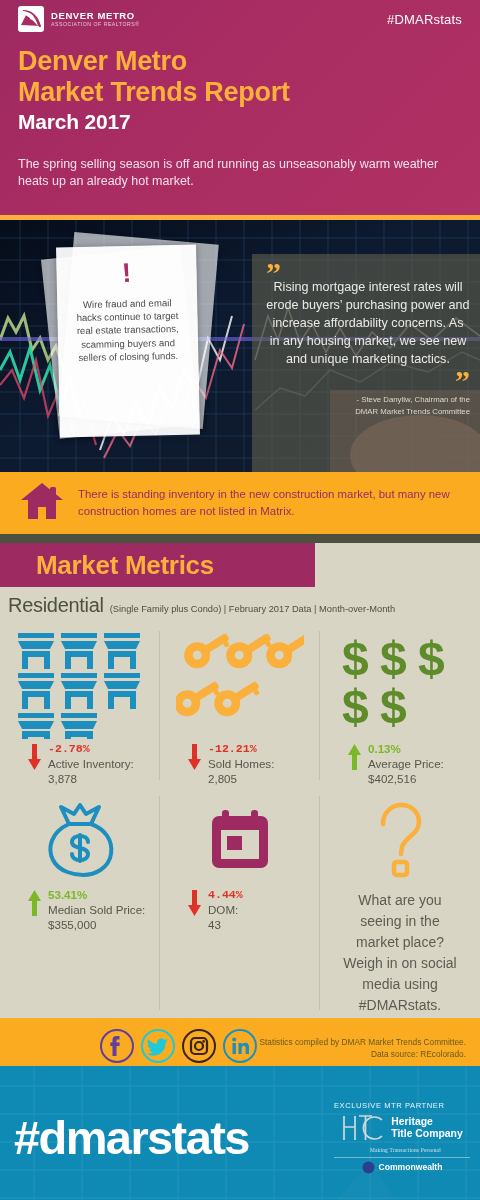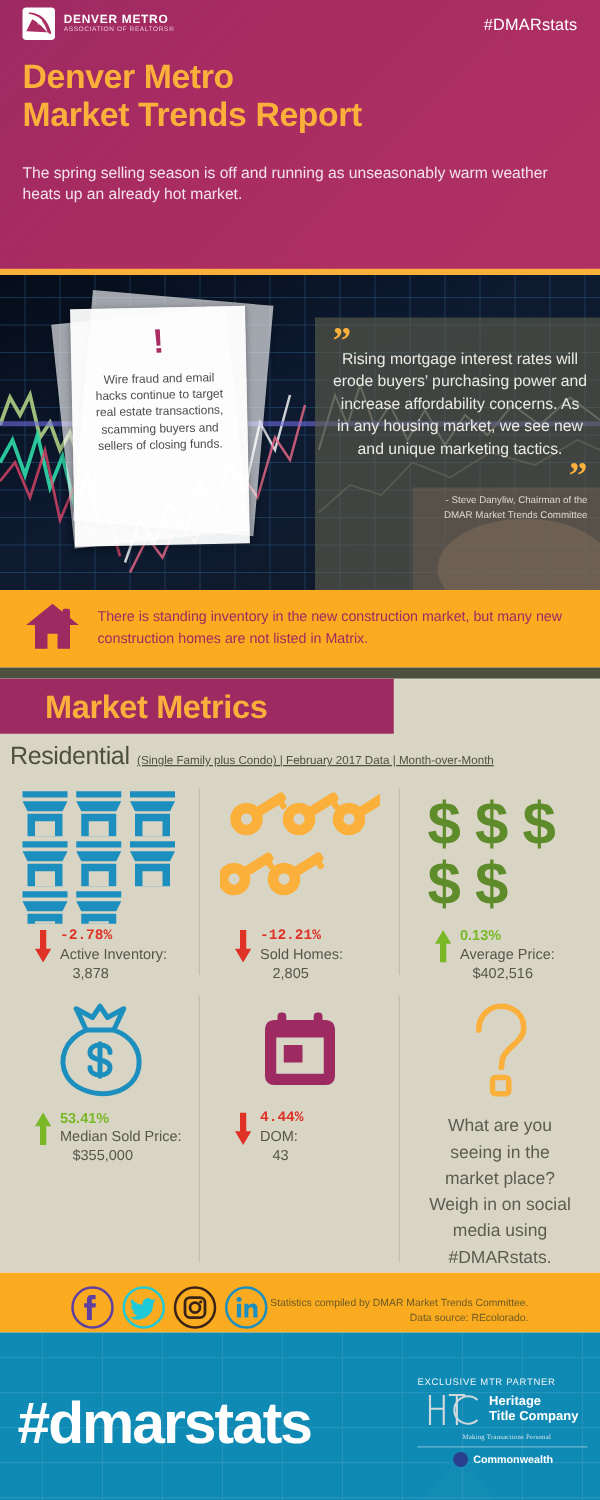--- a/index.html
+++ b/index.html
@@ -121,49 +121,49 @@
     display: flex; align-items: center; padding-left: 36px;
   }
   .mm-banner span {
     color: #fbb03b; font-size: 26px; font-weight: bold; letter-spacing: -.3px;
   }
   .res-line {
     display: flex; align-items: baseline; gap: 6px;
     padding: 7px 0 4px 8px;
   }
   .res-main { color: #4e503f; font-size: 20px; letter-spacing: -.3px; }
-  .res-sub  { color: #4e503f; font-size: 9.3px; text-decoration: underline; }
+  .res-sub  { color: #4e503f; font-size: 9.3px; }
 
   .grid { display: flex; padding-top: 6px; }
   .col { flex: 1 1 0; padding: 0 6px; position: relative; }
   .col.divided::after {
     content: ""; position: absolute; right: 0; top: 4px; bottom: 6px;
     width: 1px; background: rgba(120,118,100,.22);
   }
   .icon-area { height: 115px; display: flex; align-items: center; justify-content: center; }
   .icon-area.small { height: 96px; }
 
   .stat { display: flex; align-items: flex-start; gap: 7px; padding: 0 0 0 22px; }
   .arrow { flex: 0 0 auto; margin-top: 2px; }
   .stat-body { line-height: 1.28; }
   .pct { font-size: 11.6px; font-weight: bold; }
   .pct.down { color: #e03127; font-family: Liberation Mono, monospace; }
   .pct.up   { color: #7ab828; }
   .stat-label { color: #56564a; font-size: 11.6px; }
-  .stat-value { color: #56564a; font-size: 11.6px; margin-left: 10px; }
+  .stat-value { color: #56564a; font-size: 11.6px; }
 
   .prompt-text {
     color: #5c5c50; font-size: 14px; line-height: 1.5;
     text-align: center; padding: 0 14px; margin-top: 2px;
   }
 
   
   .social-bar {
     height: 48px; background: #fbab20;
-    display: flex; align-items: center; justify-content: center;
+    display: flex; align-items: center; justify-content: flex-end;
     padding: 12px 14px 0 12px;
   }
   .socials { display: flex; align-items: center; gap: 3px; }
   .credit { color: #6b5a22; font-size: 8.3px; line-height: 1.5; text-align: right; }
 
   
   .blue-footer {
     position: relative; height: 142px; background: #0f8ab4; overflow: hidden;
     display: flex; align-items: center; justify-content: space-between;
     padding: 0 10px 0 14px;
@@ -206,20 +206,21 @@
           <span class="l1">DENVER METRO</span>
           <span class="l2">ASSOCIATION OF REALTORS®</span>
         </div>
       </div>
       <div class="hashtag-top">#DMARstats</div>
     </div>
 
     <div class="title-block">
       <div class="title-1">Denver Metro</div>
       <div class="title-2">Market Trends Report</div>
+      <div class="title-3">March 2017</div>
     </div>
     <div class="subtitle">The spring selling season is off and running as unseasonably warm weather heats up an already hot market.</div>
     <div class="header-rule"></div>
   </div>
 
   <div class="photo-band">
     <svg class="chartbg" viewBox="0 0 480 252" preserveAspectRatio="none">
       <defs>
         <linearGradient id="bgg" x1="0" y1="0" x2="1" y2="1">
           <stop offset="0%" stop-color="#060d1a"></stop>

